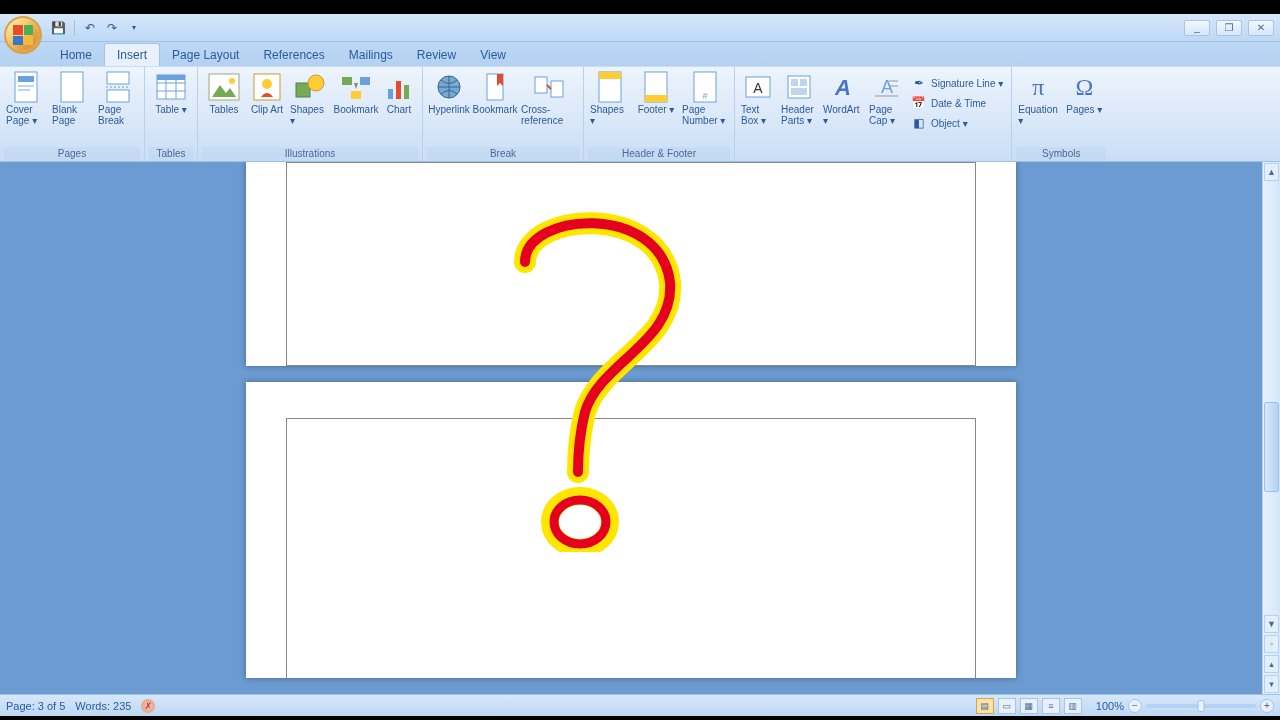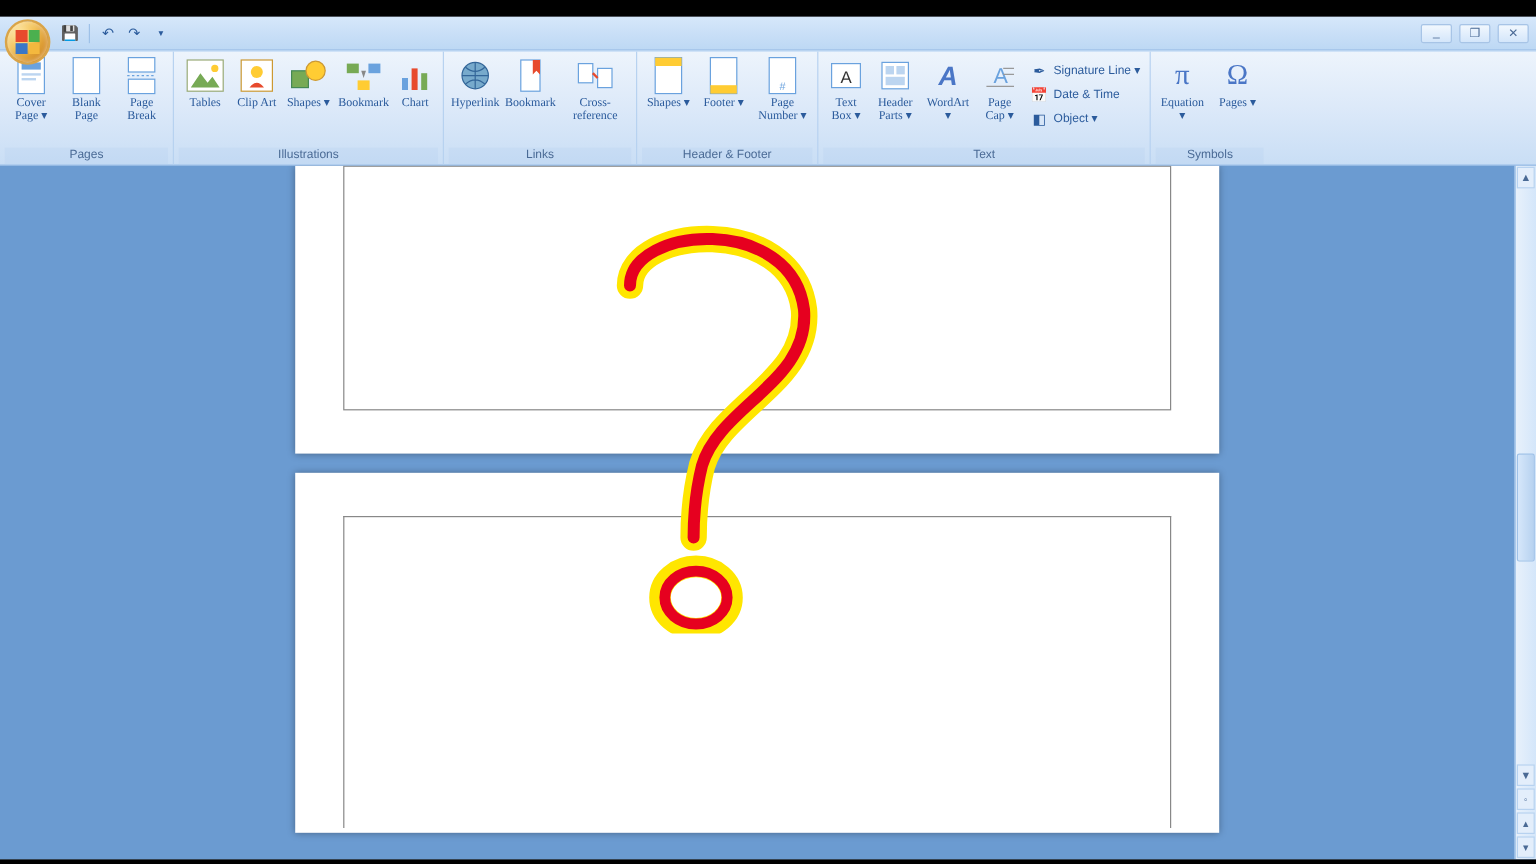--- a/index.html
+++ b/index.html
@@ -17,21 +17,21 @@
   .wincontrols .wc{width:26px;height:16px;border:1px solid #a7c4e6;border-radius:2px;background:linear-gradient(#f2f8fe,#d4e6fa);display:flex;align-items:center;justify-content:center;font-size:10px;color:#4a6a95;}
   .tabbar{height:24px;display:flex;align-items:flex-end;padding-left:48px;background:linear-gradient(#bdd8f4,#b3d1f1);font-size:12px;}
   .tab{padding:4px 12px;color:#2b5b9c;cursor:default;}
   .tab.active{background:#e8f1fb;border:1px solid #a7c4e6;border-bottom:none;border-radius:3px 3px 0 0;color:#2b5b9c;font-weight:500;}
   .ribbon{height:96px;background:linear-gradient(#edf4fc,#dce9f9 50%,#c9def5);border-top:1px solid #c9def5;border-bottom:1px solid #9ec1e8;display:flex;}
   .group{border-right:1px solid #b7d2f0;display:flex;flex-direction:column;padding:2px 4px 0 4px;}
   .group-body{flex:1;display:flex;align-items:flex-start;gap:2px;}
   .group-label{text-align:center;font-size:10px;color:#4a6a95;padding:1px 0 2px 0;background:rgba(183,210,240,.3);}
   .btn-lg{width:44px;display:flex;flex-direction:column;align-items:center;gap:1px;padding:2px 2px;cursor:default;}
   .btn-lg .icon{width:32px;height:32px;display:flex;align-items:center;justify-content:center;}
-  .btn-lg .lbl{font-size:10px;color:#2b5b9c;text-align:center;line-height:11px;font-family:Liberation Serif, serif;}
+  .btn-lg .lbl{font-size:10px;color:#2b5b9c;text-align:left;line-height:11px;}
   .vcol{display:flex;flex-direction:column;gap:0;justify-content:center;}
   .btn-sm{display:flex;align-items:center;gap:4px;font-size:10px;color:#2b5b9c;padding:2px 4px;white-space:nowrap;cursor:default;}
   .btn-sm .si{width:16px;height:16px;display:flex;align-items:center;justify-content:center;font-size:12px;}
   .docarea{flex:1;background:#6b9bd1;overflow:hidden;position:relative;display:flex;}
   .docscroll{flex:1;overflow:hidden;display:flex;flex-direction:column;align-items:center;padding-top:0;}
   .page{width:770px;background:#fff;box-shadow:0 0 6px rgba(0,0,0,.35);margin-bottom:16px;position:relative;padding:0 40px;}
   .page.top{height:240px;margin-top:0;}
   .page.top .inner{height:204px;border:1px solid #888;margin-top:0;position:relative;}
   .page.bot{height:300px;}
   .page.bot .inner{margin-top:36px;height:260px;border:1px solid #888;border-bottom:none;position:relative;}
@@ -80,20 +80,29 @@
           <span style="font-size:8px">▾</span>
         </div>
     </div>
     <div class="wincontrols">
       <div class="wc">_</div>
       <div class="wc">❐</div>
       <div class="wc">✕</div>
     </div>
   </div>
 
+  <div class="tabbar">
+    <div class="tab">Home</div>
+    <div class="tab active">Insert</div>
+    <div class="tab">Page Layout</div>
+    <div class="tab">References</div>
+    <div class="tab">Mailings</div>
+    <div class="tab">Review</div>
+    <div class="tab">View</div>
+  </div>
 
   <div class="ribbon">
 
     <div class="group">
       <div class="group-body">
         <div class="btn-lg">
           <div class="icon">
               <svg class="icon-page" viewBox="0 0 28 32">
                 <rect x="3" y="1" width="22" height="30" fill="#fff" stroke="#6aa2de"></rect>
                 <rect x="6" y="5" width="16" height="6" fill="#6aa2de"></rect>
@@ -118,20 +127,38 @@
                 <rect x="3" y="19" width="22" height="12" fill="#fff" stroke="#6aa2de"></rect>
                 <line x1="2" y1="16" x2="26" y2="16" stroke="#6aa2de" stroke-dasharray="2 2"></line>
               </svg>
             </div>
           <div class="lbl">Page Break</div>
         </div>
       </div>
       <div class="group-label">Pages</div>
     </div>
 
+    <div class="group">
+      <div class="group-body">
+        <div class="btn-lg">
+          <div class="icon">
+              <svg width="32" height="32" viewBox="0 0 32 32">
+                <rect x="2" y="4" width="28" height="24" fill="#fff" stroke="#6aa2de"></rect>
+                <line x1="2" y1="12" x2="30" y2="12" stroke="#6aa2de"></line>
+                <line x1="2" y1="20" x2="30" y2="20" stroke="#6aa2de"></line>
+                <line x1="11" y1="4" x2="11" y2="28" stroke="#6aa2de"></line>
+                <line x1="21" y1="4" x2="21" y2="28" stroke="#6aa2de"></line>
+                <rect x="2" y="4" width="28" height="5" fill="#6aa2de"></rect>
+              </svg>
+            </div>
+          <div class="lbl">Table ▾</div>
+        </div>
+      </div>
+      <div class="group-label">Tables</div>
+    </div>
 
     <div class="group">
       <div class="group-body">
         <div class="btn-lg">
           <div class="icon">
               <svg width="32" height="28" viewBox="0 0 32 28">
                 <rect x="1" y="1" width="30" height="26" fill="#fff" stroke="#9a7"></rect>
                 <polygon points="4,24 12,12 18,20 22,15 28,24" fill="#7a5"></polygon>
                 <circle cx="24" cy="8" r="3" fill="#fc3"></circle>
               </svg>
@@ -206,21 +233,21 @@
           <div class="icon">
               <svg width="32" height="28" viewBox="0 0 32 28">
                 <rect x="2" y="4" width="12" height="16" fill="#fff" stroke="#6aa2de"></rect>
                 <rect x="18" y="8" width="12" height="16" fill="#fff" stroke="#6aa2de"></rect>
                 <path d="M14 12 L18 16" stroke="#e74a2d" stroke-width="2"></path>
               </svg>
             </div>
           <div class="lbl">Cross-reference</div>
         </div>
       </div>
-      <div class="group-label">Links</div>
+      <div class="group-label">Break</div>
     </div>
 
     <div class="group">
       <div class="group-body">
         <div class="btn-lg">
           <div class="icon">
               <svg class="icon-page" viewBox="0 0 28 32">
                 <rect x="3" y="1" width="22" height="30" fill="#fff" stroke="#6aa2de"></rect>
                 <rect x="3" y="1" width="22" height="7" fill="#fc3"></rect>
               </svg>
@@ -298,21 +325,20 @@
           <div class="btn-sm">
               <span class="si">📅</span>
               <span>Date &amp; Time</span>
             </div>
           <div class="btn-sm">
               <span class="si">◧</span>
               <span>Object ▾</span>
             </div>
         </div>
       </div>
-      <div class="group-label">Text</div>
     </div>
 
     <div class="group" style="border-right:none">
       <div class="group-body">
         <div class="btn-lg">
           <div class="icon">
               <span style="font-size:24px;color:#4a76c6;font-family:serif">π</span>
             </div>
           <div class="lbl">Equation ▾</div>
         </div>
@@ -350,14 +376,33 @@
       </div>
       <div class="arr">▼</div>
       <div class="extras">
         <div class="arr">◦</div>
         <div class="arr">▴</div>
         <div class="arr">▾</div>
       </div>
     </div>
   </div>
 
+  <div class="statusbar">
+    <span>Page: 3 of 5</span>
+    <span>Words: 235</span>
+    <span class="spell">✗</span>
+    <div class="right">
+      <div class="viewbtn active">▤</div>
+      <div class="viewbtn">▭</div>
+      <div class="viewbtn">▦</div>
+      <div class="viewbtn">≡</div>
+      <div class="viewbtn">▥</div>
+      <span style="width:6px"></span>
+      <span>100%</span>
+      <div class="zbtn">−</div>
+      <div class="zslider">
+          <div class="zt"></div>
+        </div>
+      <div class="zbtn">+</div>
+    </div>
+  </div>
 
 </div>
 
 </body></html>

